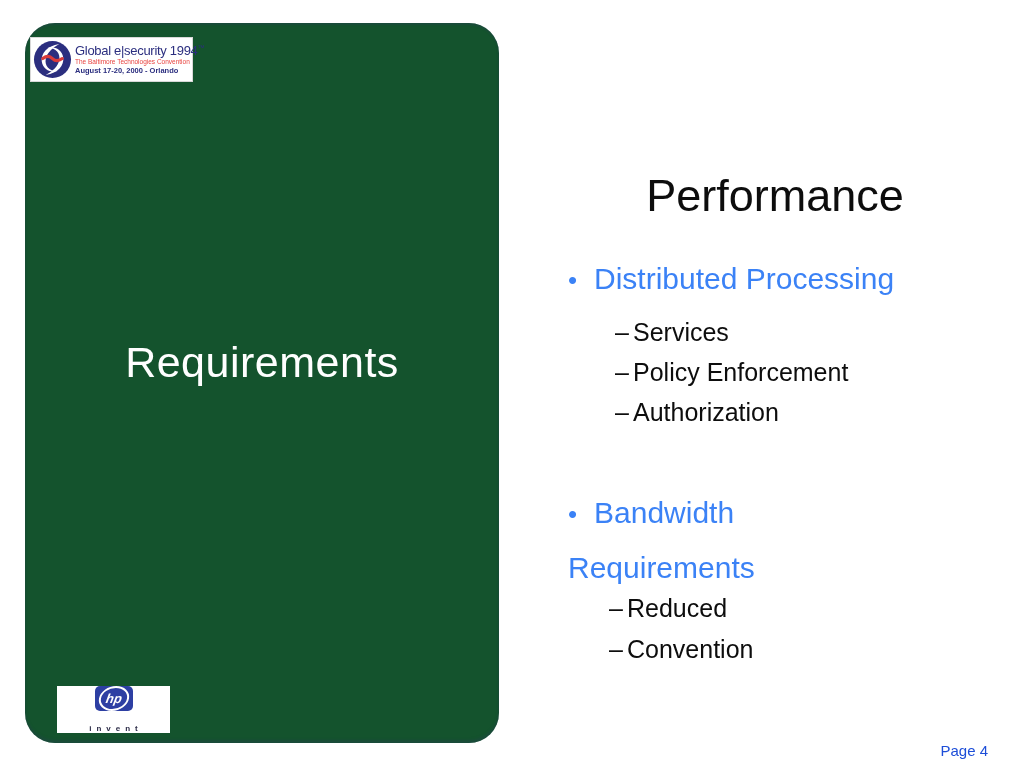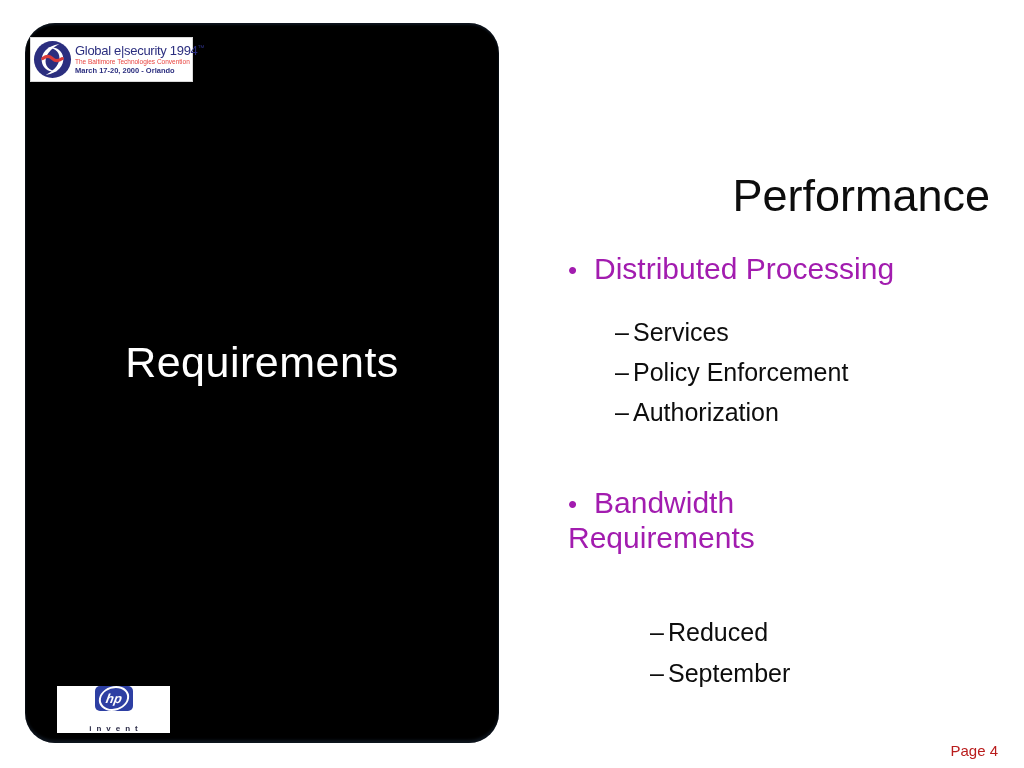--- a/index.html
+++ b/index.html
@@ -9,21 +9,21 @@
     overflow: hidden;
     font-family: "Liberation Sans", sans-serif;
   }
   .stage { position: relative; width: 1024px; height: 768px; background: #fff; }
 
   
   .panel {
     position: absolute;
     left: 25px; top: 23px;
     width: 474px; height: 720px;
-    background: #000000;
+    background: #14532d;
     border-radius: 30px;
     box-shadow: inset 0 2px 2px rgba(40,60,85,0.35), inset 0 -3px 3px rgba(40,60,85,0.35);
   }
   .panel-title {
     position: absolute;
     left: 0; top: 315px;
     width: 100%;
     text-align: center;
     color: #ffffff;
     font-size: 43px;
@@ -106,52 +106,52 @@
     letter-spacing: 5px;
     margin-top: 13px;
     text-indent: 5px;
   }
 
   
   .content-title {
     position: absolute;
     left: 560px; top: 170px;
     width: 430px;
-    text-align: right;
+    text-align: center;
     color: #0d0d0d;
     font-size: 45px;
   }
   .bullet-line {
     position: absolute;
-    color: #a21caf;
+    color: #3b82f6;
     font-size: 30px;
-    line-height: 34px;
+    line-height: 54px;
   }
   .bullet-1 { left: 568px; top: 252px; width: 430px; }
   .bullet-2 { left: 568px; top: 486px; width: 240px; }
   .bullet-glyph {
     display: inline-block;
     width: 26px;
     font-size: 26px;
     vertical-align: baseline;
   }
   .sub-list {
     position: absolute;
     color: #0d0d0d;
     font-size: 25px;
     line-height: 40px;
   }
   .sub-list-1 { left: 615px; top: 312px; }
-  .sub-list-2 { left: 650px; top: 588px; line-height: 41px; margin-top: 24px; }
+  .sub-list-2 { left: 609px; top: 588px; line-height: 41px; }
   .dash-glyph { display: inline-block; width: 18px; }
 
   .page-label {
     position: absolute;
-    right: 26px; top: 742px;
-    color: #b91c1c;
+    right: 36px; top: 742px;
+    color: #1d4ed8;
     font-size: 15px;
   }
 </style>
 </head>
 <body>
 
 <div class="stage">
 
   <div class="panel">
     <div class="panel-title">Requirements</div>
@@ -162,21 +162,21 @@
       <circle cx="20" cy="20" r="19" fill="#2b2e7f"></circle>
       <path d="M 27 4 C 14 6, 8 14, 9 22 C 10 30, 18 34, 25 32 C 16 32, 12 26, 13 20 C 14 13, 20 8, 27 4 Z" fill="#ffffff"></path>
       <path d="M 13 36 C 26 34, 32 26, 31 18 C 30 10, 22 6, 15 8 C 24 8, 28 14, 27 20 C 26 27, 20 32, 13 36 Z" fill="#ffffff"></path>
       <path d="M 10 19 C 14 16, 17 16, 20 19 C 23 22, 26 22, 30 19" fill="none" stroke="#d93a3a" stroke-width="3.2" stroke-linecap="round"></path>
     </svg>
     <div class="event-text">
       <div class="event-title">
         <span>Global e|security 1994</span><sup>™</sup>
       </div>
       <div class="event-sub">The Baltimore Technologies Convention</div>
-      <div class="event-dates">March 17-20, 2000 - Orlando</div>
+      <div class="event-dates">August 17-20, 2000 - Orlando</div>
     </div>
   </div>
 
   <div class="hp-box">
     <div class="hp-badge">
       <div class="hp-ellipse">
         <span class="hp-letters">hp</span>
       </div>
     </div>
     <div class="hp-invent">invent</div>
@@ -202,19 +202,19 @@
 
   <div class="bullet-line bullet-2">
     <span class="bullet-glyph">•</span><span>Bandwidth Requirements</span>
   </div>
 
   <div class="sub-list sub-list-2">
     <div>
       <span class="dash-glyph">–</span><span>Reduced</span>
     </div>
     <div>
-      <span class="dash-glyph">–</span><span>September</span>
+      <span class="dash-glyph">–</span><span>Convention</span>
     </div>
   </div>
 
   <div class="page-label">Page 4</div>
 
 </div>
 
 </body></html>

